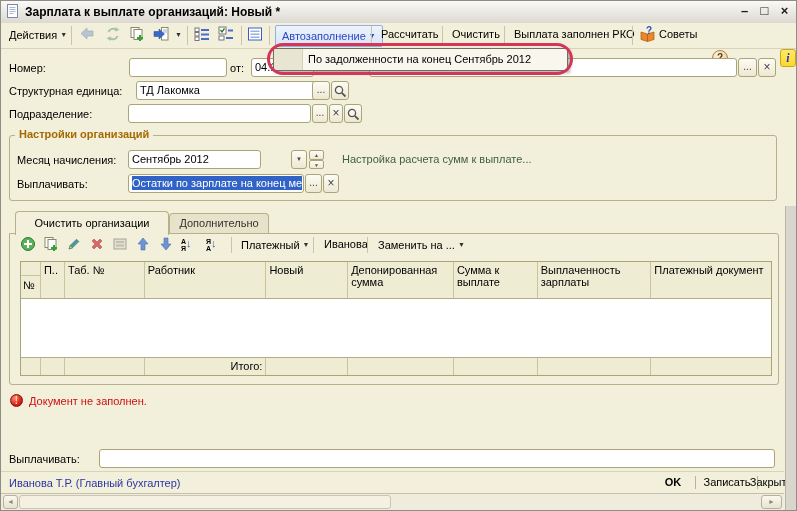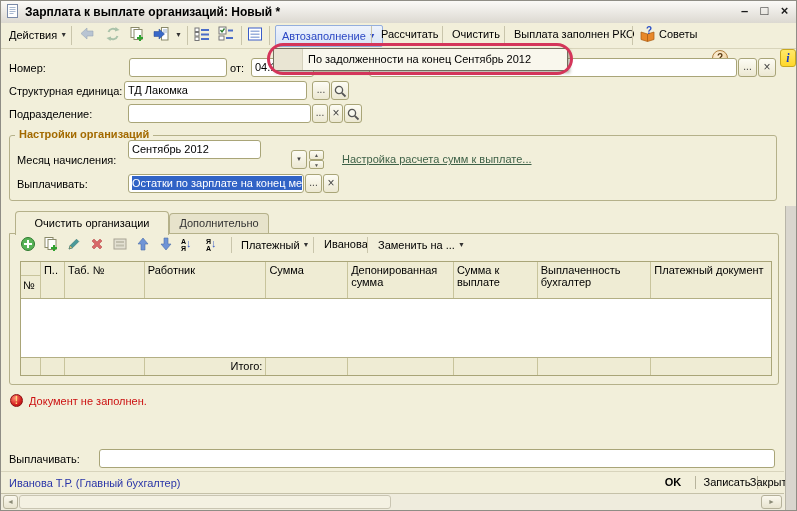--- a/index.html
+++ b/index.html
@@ -20,21 +20,21 @@
   .autofill .dd{color:#2b47c4}
   
   .lbl{position:absolute;white-space:nowrap;line-height:14px}
   .inp{position:absolute;background:#fff;border:1px solid #a9a578;border-radius:3px;height:19px;line-height:17px;
        padding:0 3px;box-sizing:border-box;white-space:nowrap;overflow:hidden}
   .sqbtn{position:absolute;height:19px;box-sizing:border-box;border:1px solid #a9a578;border-radius:3px;
          background:linear-gradient(#fdfcf4,#ece8d2);text-align:center;line-height:15px;font-size:10px;color:#444;cursor:default}
   .sel{background:#3163c6;color:#fff;padding:1px 0}
   .group{position:absolute;border:1px solid #b5b18a;border-radius:3px}
   .legend{position:absolute;background:#f2efda;padding:0 4px;font-weight:bold;color:#a36a00;white-space:nowrap}
-  .link{position:absolute;color:#3e6147;text-decoration:underline;white-space:nowrap;cursor:pointer}
+  .link{position:absolute;color:#3e6147;white-space:nowrap;cursor:pointer}
   .spin{position:absolute;width:15px;height:19px;box-sizing:border-box}
   .spin div{box-sizing:border-box;height:9.5px;border:1px solid #a9a578;border-radius:2px;background:linear-gradient(#fdfcf4,#ece8d2);
             font-size:5px;text-align:center;line-height:8px;color:#555}
   
   .tab{position:absolute;border:1px solid #b5b18a;border-bottom:none;border-radius:4px 4px 0 0;text-align:center;cursor:default}
   .tab-active{top:210px;height:23px;line-height:22px;background:#f2efda;z-index:3}
   .tab-idle{top:212px;height:20px;line-height:19px;background:#e7e3cb;color:#333;z-index:1}
   .panel{position:absolute;left:8px;top:232px;width:770px;height:152px;border:1px solid #b5b18a;border-radius:0 3px 3px 3px;z-index:2;background:#f2efda;box-sizing:border-box}
   
   .grid{position:absolute;left:10px;top:27px;width:752px;height:115px;border:1px solid #a9a578;background:#fff;box-sizing:border-box}
@@ -186,21 +186,21 @@
 
   <span class="lbl" style="left:8px;top:60px">Номер:</span>
   <div class="inp" style="left:128px;top:57px;width:98px"></div>
   <span class="lbl" style="left:229px;top:60px">от:</span>
   <div class="inp" style="left:250px;top:57px;width:63px">04.10.2012</div>
   <div class="inp" style="left:368px;top:57px;width:368px"></div>
   <span class="sqbtn" style="left:737px;top:57px;width:19px">...</span>
   <span class="sqbtn" style="left:757px;top:57px;width:18px;font-size:12px;line-height:16px">×</span>
 
   <span class="lbl" style="left:8px;top:83px">Структурная единица:</span>
-  <div class="inp" style="left:123px;top:80px;width:183px">ТД Лакомка</div>
+  <div class="inp" style="left:135px;top:80px;width:183px">ТД Лакомка</div>
   <span class="sqbtn" style="left:311px;top:80px;width:18px">...</span>
   <span class="sqbtn" style="left:330px;top:80px;width:18px">
     <svg width="14" height="14" style="margin-top:2px">
       <circle cx="6" cy="6" r="3.6" fill="#f8f8ee" stroke="#555" stroke-width="1.3"></circle>
         <path d="M8.8 8.8 L12.5 12.5" stroke="#555" stroke-width="1.8"></path>
       </svg></span>
 
   <span class="lbl" style="left:8px;top:106px">Подразделение:</span>
   <div class="inp" style="left:127px;top:103px;width:183px"></div>
   <span class="sqbtn" style="left:311px;top:103px;width:16px">...</span>
@@ -208,21 +208,21 @@
   <span class="sqbtn" style="left:343px;top:103px;width:18px">
     <svg width="14" height="14" style="margin-top:2px">
       <circle cx="6" cy="6" r="3.6" fill="#f8f8ee" stroke="#555" stroke-width="1.3"></circle>
         <path d="M8.8 8.8 L12.5 12.5" stroke="#555" stroke-width="1.8"></path>
       </svg></span>
 
   <div class="group" style="left:8px;top:134px;width:766px;height:64px"></div>
   <span class="legend" style="left:14px;top:127px">Настройки организаций</span>
 
   <span class="lbl" style="left:16px;top:152px">Месяц начисления:</span>
-  <div class="inp" style="left:127px;top:139px;width:133px">Сентябрь 2012</div>
+  <div class="inp" style="left:127px;top:149px;width:133px">Сентябрь 2012</div>
   <span class="sqbtn" style="left:290px;top:149px;width:16px;font-size:6px;line-height:17px">▼</span>
   <div class="spin" style="left:308px;top:149px">
     <div>▲</div>
     <div>▼</div>
   </div>
   <span class="link" style="left:341px;top:152px">Настройка расчета сумм к выплате...</span>
 
   <span class="lbl" style="left:16px;top:176px">Выплачивать:</span>
   <div class="inp" style="left:127px;top:173px;width:176px"><span class="sel">Остатки по зарплате на конец ме</span></div>
   <span class="sqbtn" style="left:304px;top:173px;width:17px">...</span>
@@ -281,24 +281,24 @@
 
     <div class="grid">
       <div class="grid-head">
         <div class="gh" style="width:20px;padding:0">
           <div style="height:13px;border-bottom:1px solid #c8c49c"></div>
           <div style="padding:3px 2px 0">№</div>
         </div>
         <div class="gh" style="width:24px">П..</div>
         <div class="gh" style="width:80px">Таб. №</div>
         <div class="gh" style="width:122px">Работник</div>
-        <div class="gh" style="width:82px">Сумма</div>
+        <div class="gh" style="width:82px">Новый</div>
         <div class="gh" style="width:106px">Депонированная сумма</div>
         <div class="gh" style="width:84px">Сумма к выплате</div>
-        <div class="gh" style="width:114px">Выплаченность бухгалтер</div>
+        <div class="gh" style="width:114px">Выплаченность зарплаты</div>
         <div class="gh" style="width:120px;border-right:none">Платежный документ</div>
       </div>
       <div style="height:60px;background:#fff"></div>
       <div class="grid-foot">
         <div class="gf" style="width:20px"></div>
         <div class="gf" style="width:24px"></div>
         <div class="gf" style="width:80px"></div>
         <div class="gf" style="width:122px;text-align:right">Итого:</div>
         <div class="gf" style="width:82px"></div>
         <div class="gf" style="width:106px"></div>

